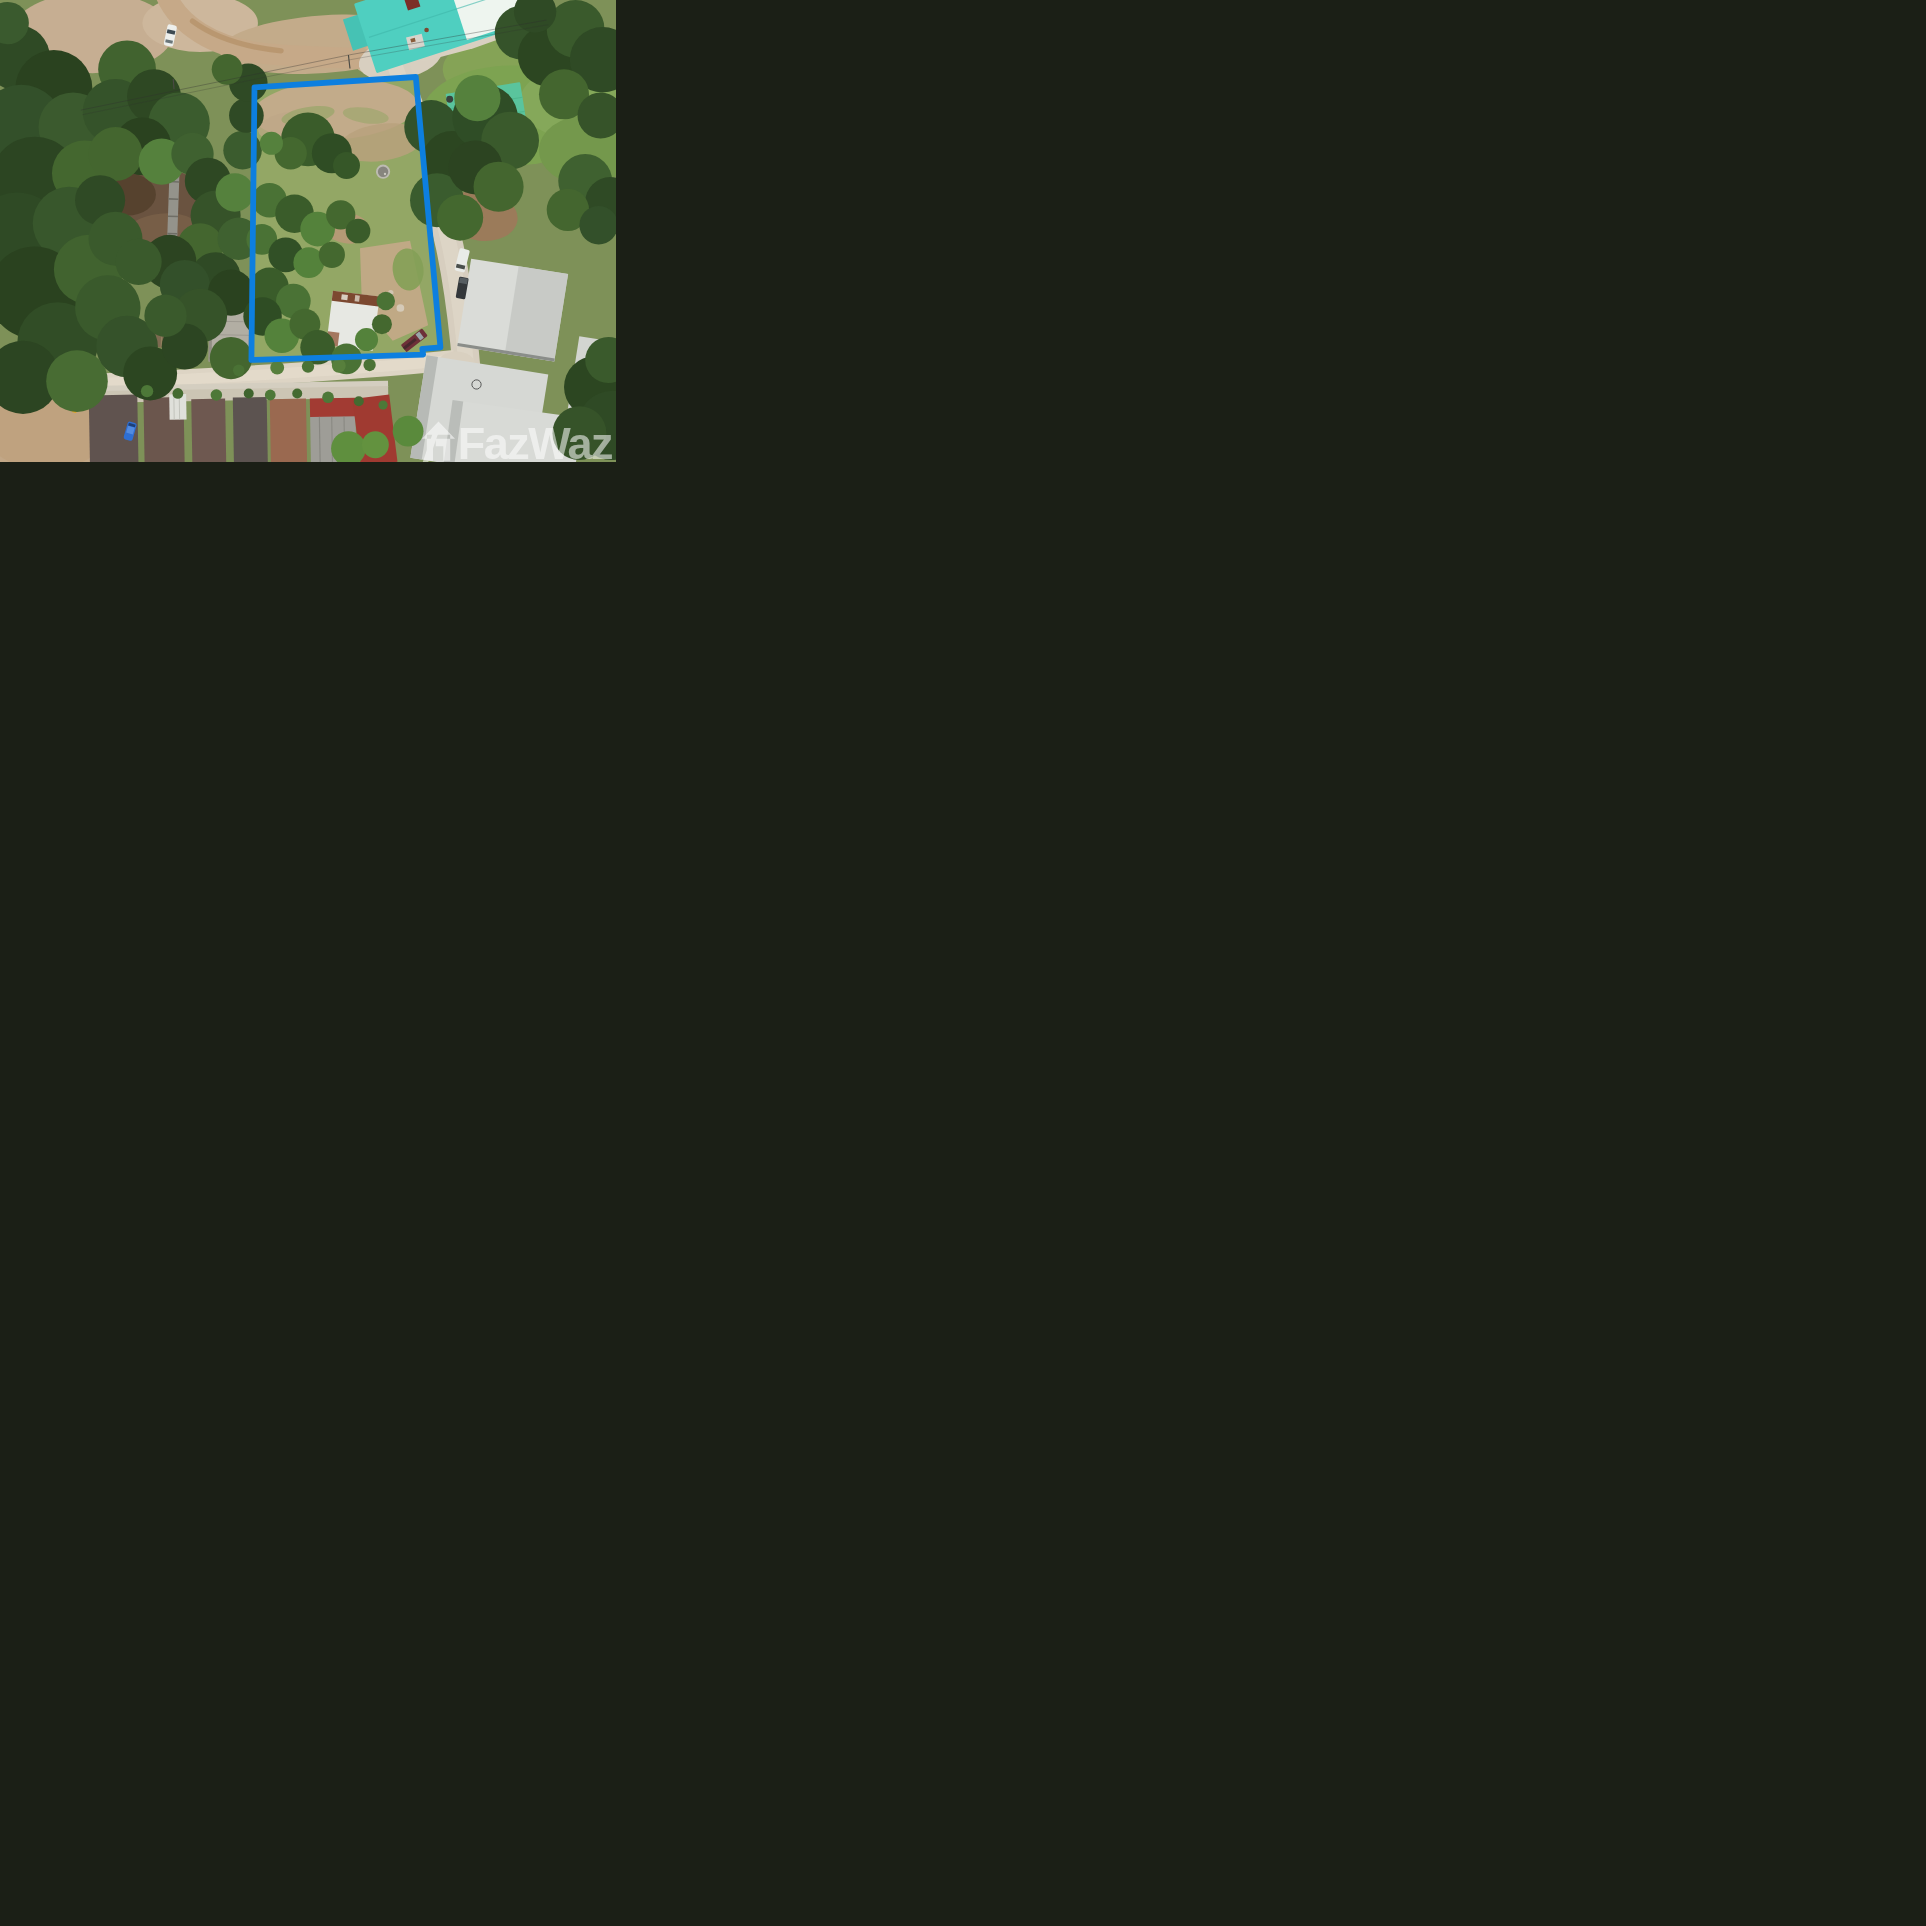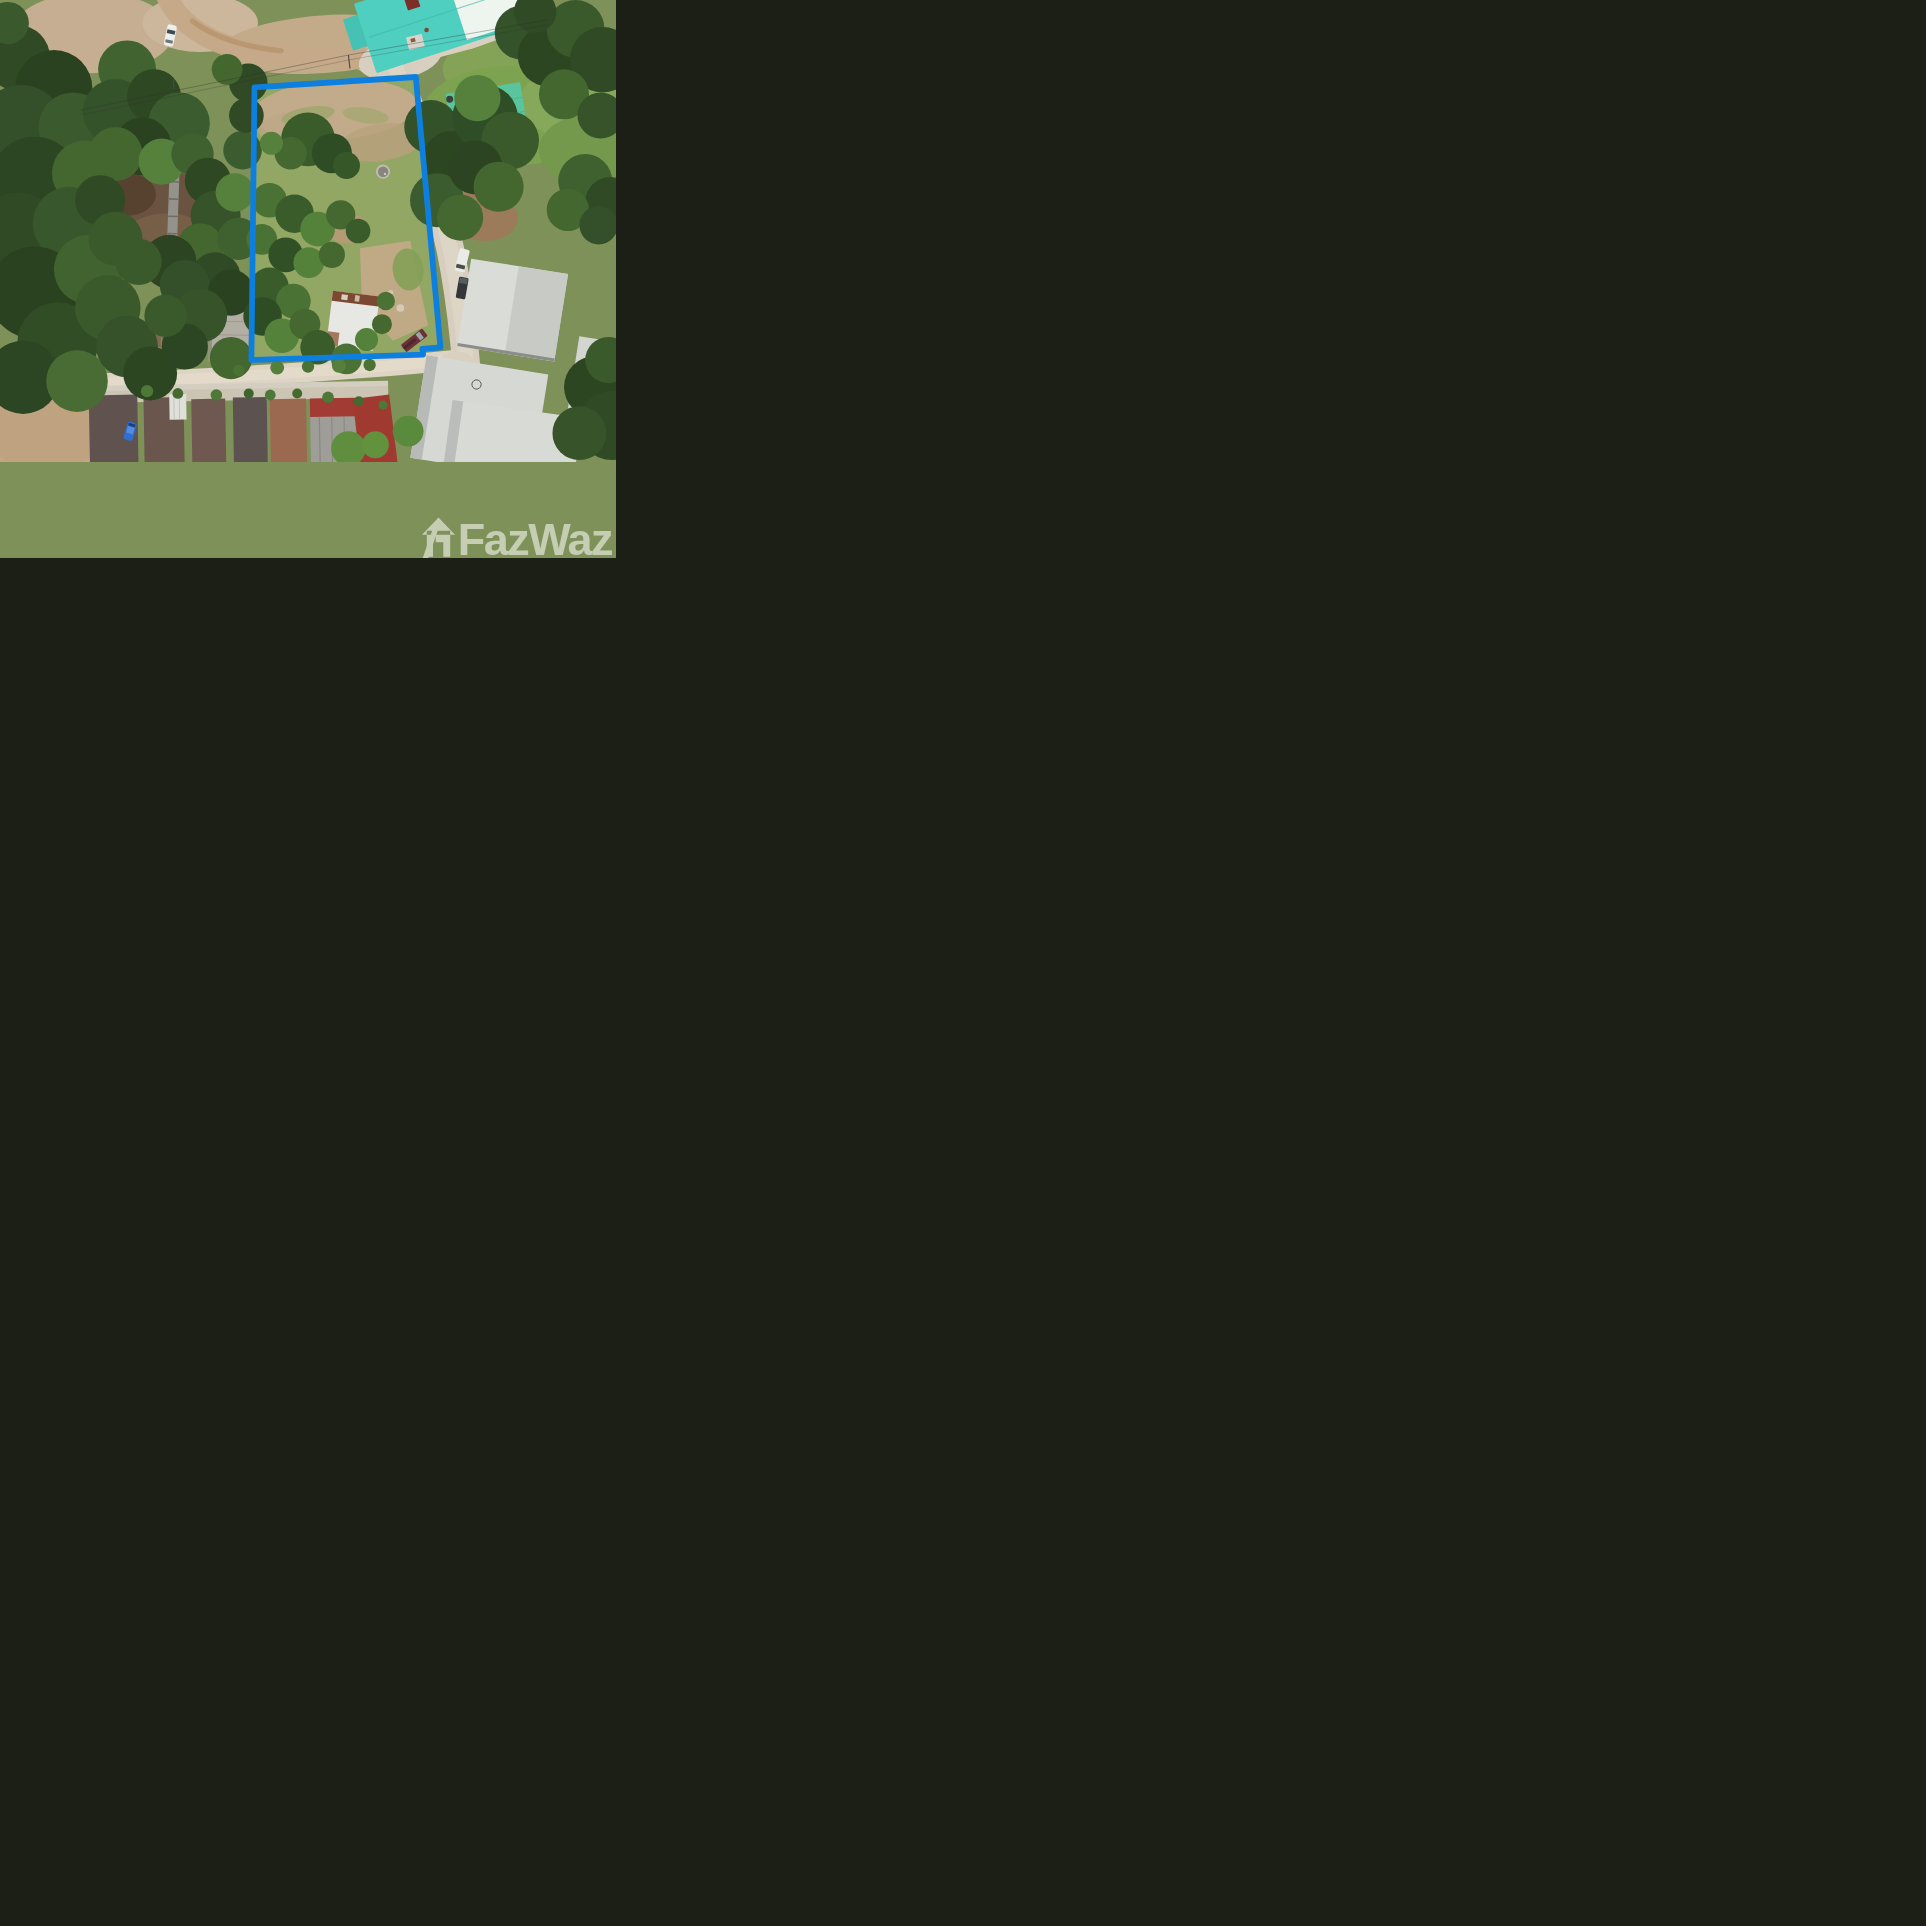--- a/index.html
+++ b/index.html
@@ -1,16 +1,16 @@
 <!DOCTYPE html>
 <html style="font-size:6.2px"><head>
 <meta charset="utf-8">
 <style>
   html,body{margin:0;padding:0;background:#1b1f16;}
-  .stage{position:relative;width:616px;height:558px;overflow:hidden;
+  .stage{position:relative;width:616px;height:462px;overflow:hidden;
          font-family:"Liberation Sans", sans-serif;background:#7e9158;}
   svg.scene{position:absolute;left:0;top:0;width:616px;height:462px;display:block;}
   .watermark{position:absolute;right:3.9px;bottom:-2.3px;display:flex;align-items:flex-end;
              gap:2.3px;opacity:.55;color:#ffffff;pointer-events:none;}
   .watermark .brand{font-weight:bold;font-size:45px;line-height:.92;letter-spacing:-1.5px;
                     font-family:"Liberation Sans", sans-serif;}
   .watermark svg{display:block;}
 </style>
 </head>
 <body>

